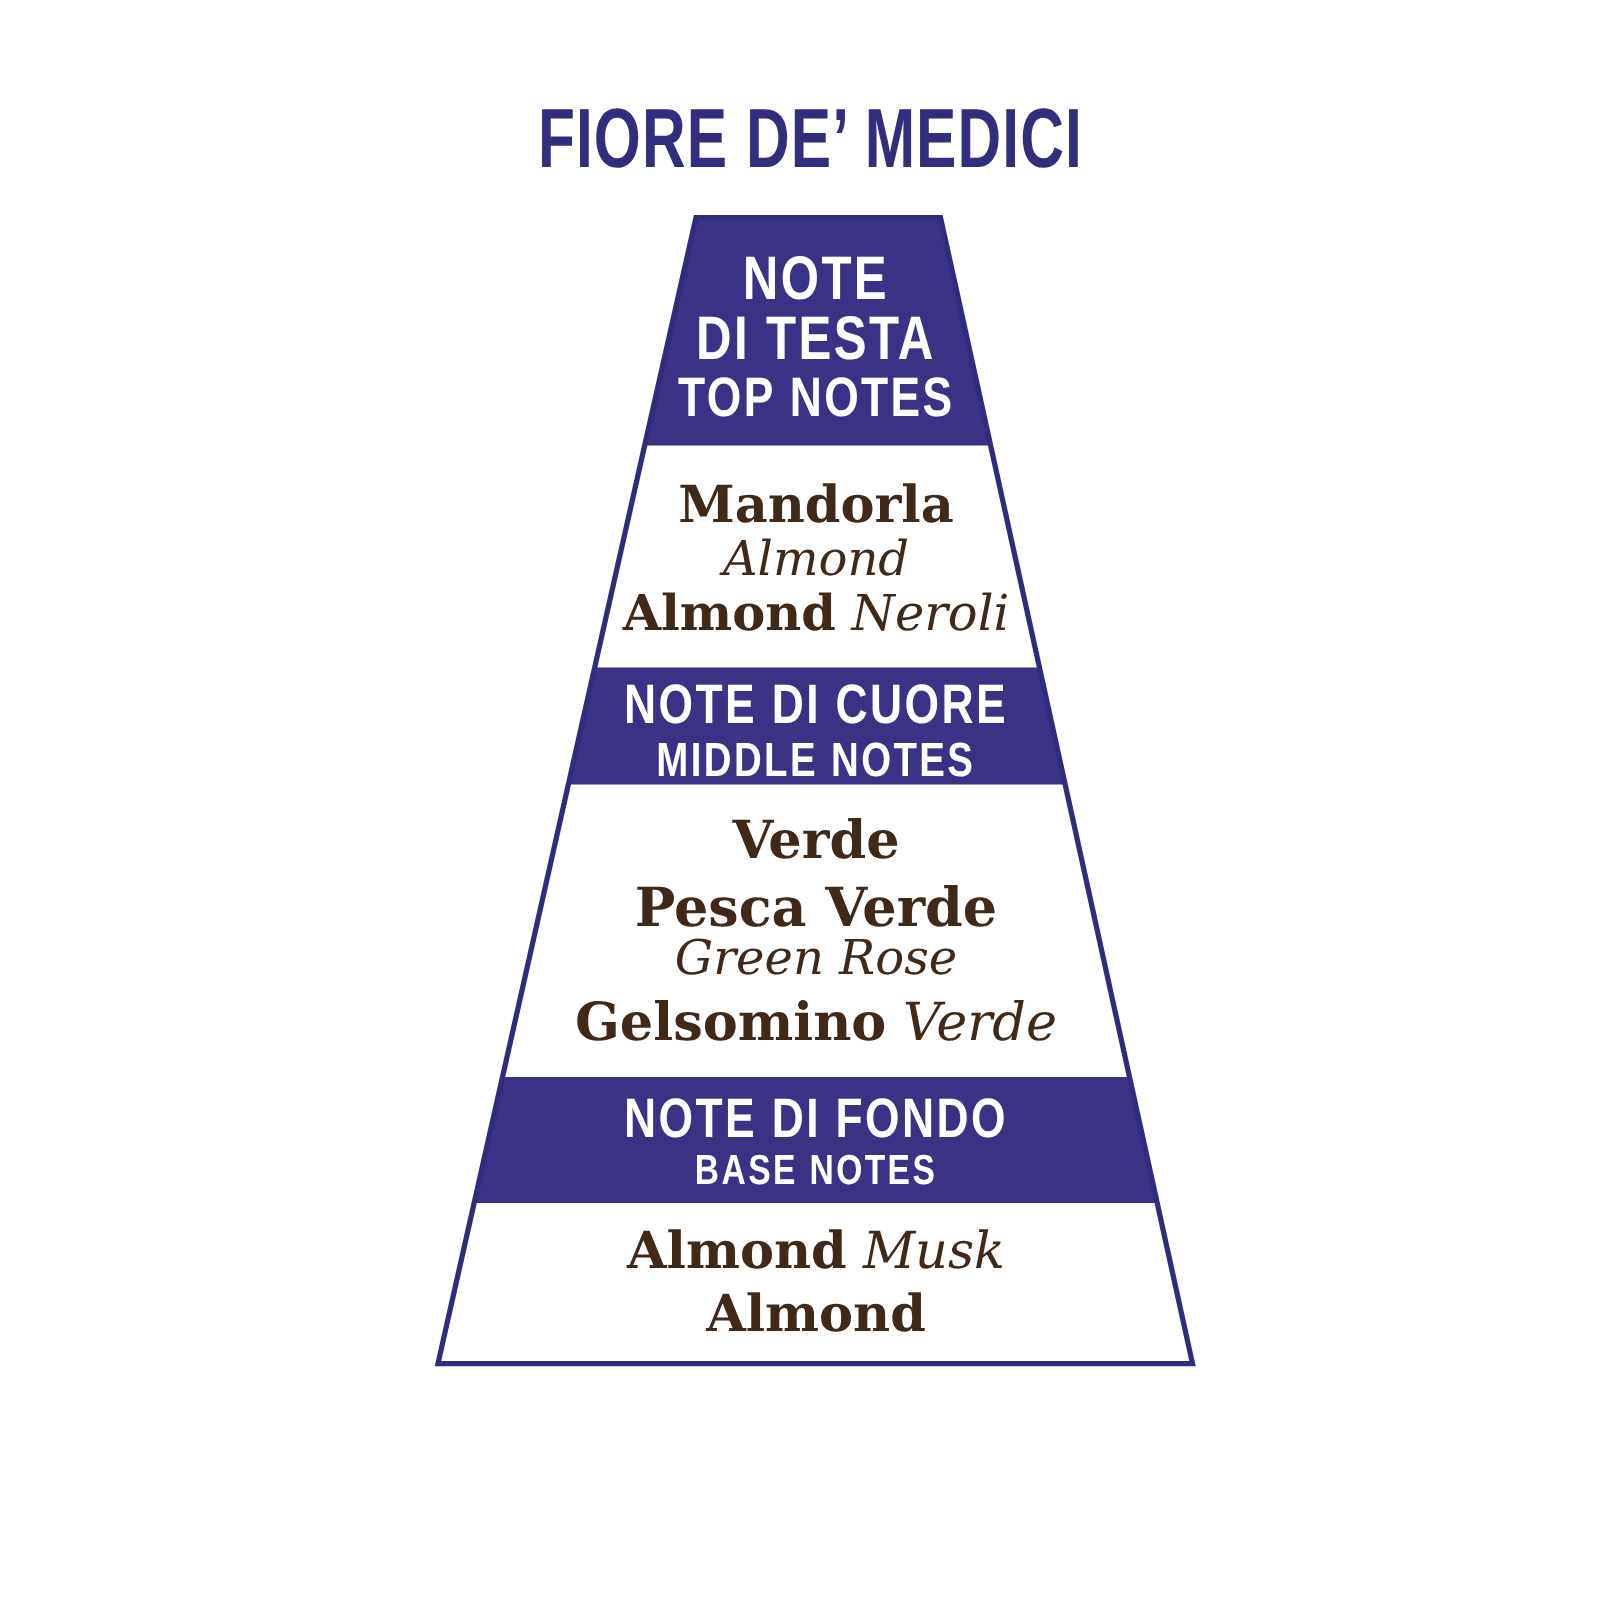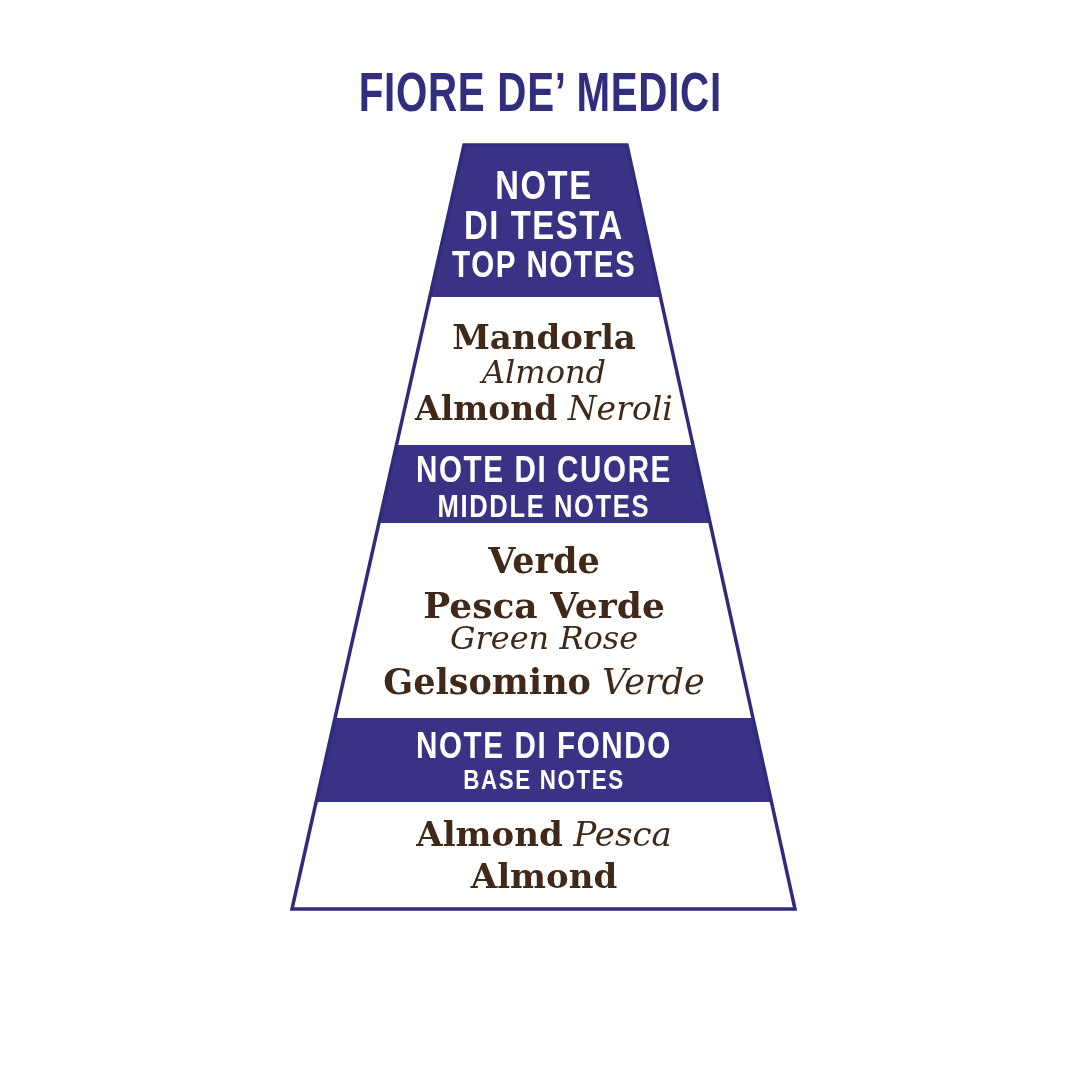--- a/index.html
+++ b/index.html
@@ -108,20 +108,20 @@
 
   <div class="line band-text" style="top:727px; font-size:37px;">
     <span class="cond">NOTE DI FONDO</span>
   </div>
   <div class="line band-text" style="top:766px; font-size:28px;">
     <span class="cond">BASE NOTES</span>
   </div>
 
   <div class="line serif-line" style="top:817px; font-size:34px; color:#402918;">
     <span class="nb">Almond</span>
-    <span class="ni">Pesca</span>
+    <span class="ni">Musk</span>
   </div>
   <div class="line serif-line" style="top:859px; font-size:34px; color:#402918;">
     <span class="nb">Almond</span>
     <span class="ni"></span>
   </div>
 
 </div>
 
 </body></html>

